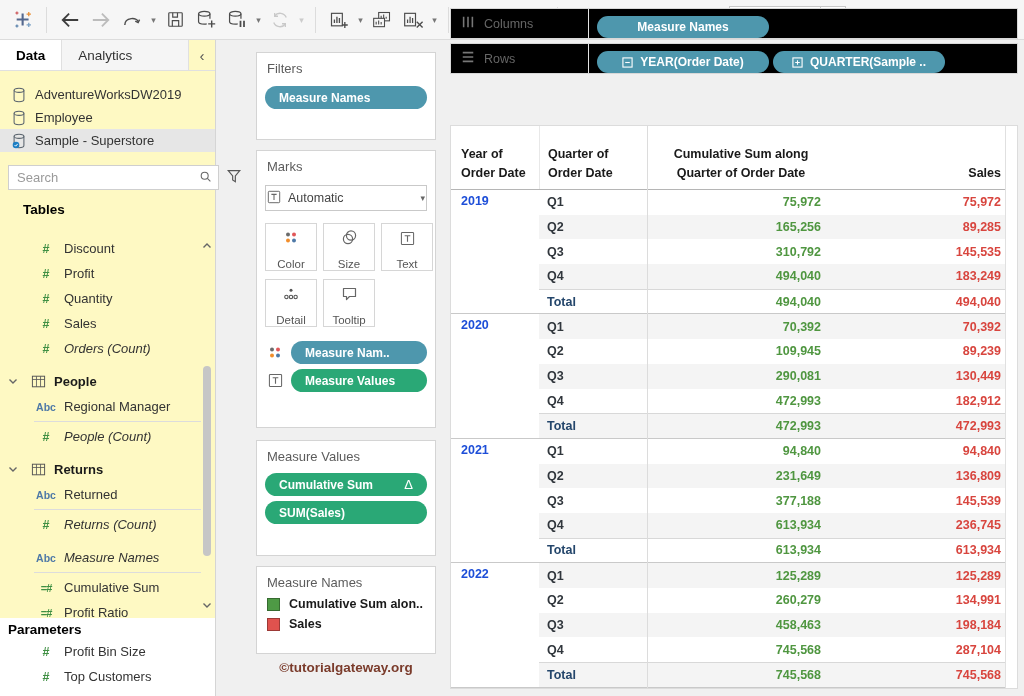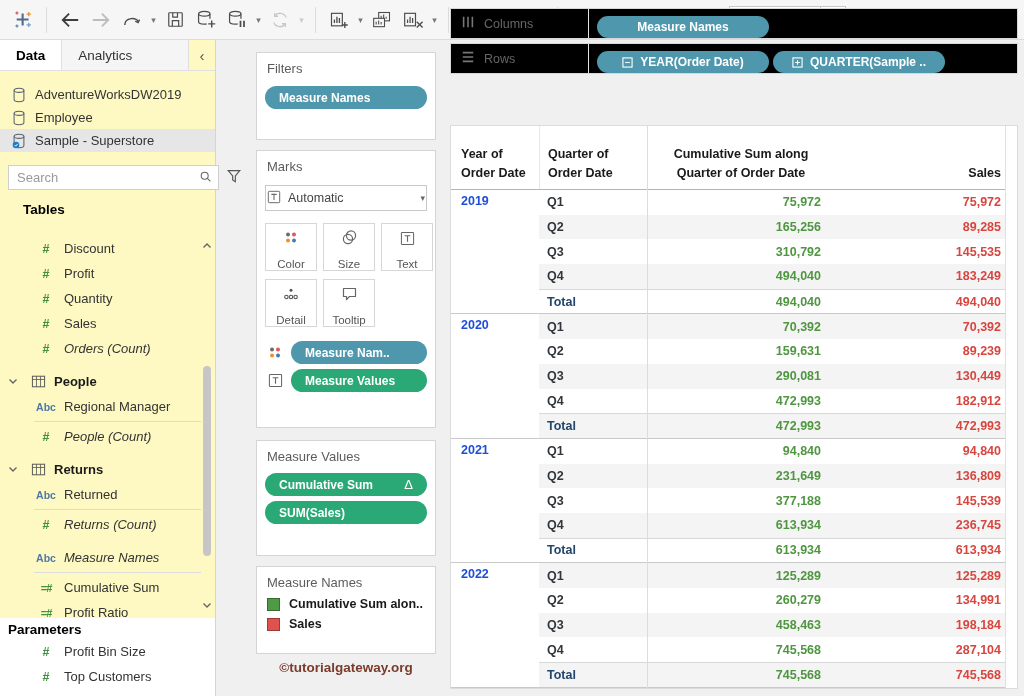--- a/index.html
+++ b/index.html
@@ -604,21 +604,21 @@
         </div>
         <div class="tgroup">
           <div class="ycell">2020</div>
           <div class="grow banded">
             <div class="q">Q1</div>
             <div class="vcum">70,392</div>
             <div class="vsales">70,392</div>
           </div>
           <div class="grow">
             <div class="q">Q2</div>
-            <div class="vcum">159,631</div>
+            <div class="vcum">109,945</div>
             <div class="vsales">89,239</div>
           </div>
           <div class="grow banded">
             <div class="q">Q3</div>
             <div class="vcum">290,081</div>
             <div class="vsales">130,449</div>
           </div>
           <div class="grow">
             <div class="q">Q4</div>
             <div class="vcum">472,993</div>

